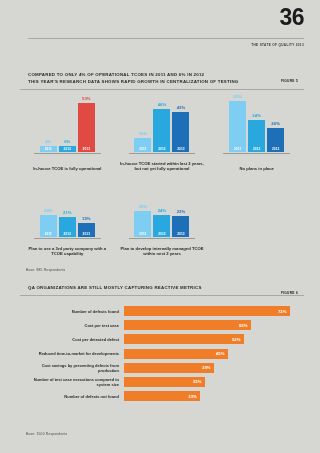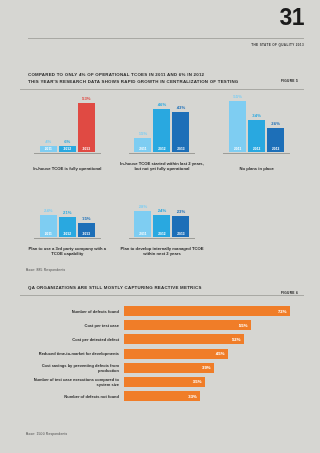--- a/index.html
+++ b/index.html
@@ -103,21 +103,21 @@
   .base-note2 {
     position: absolute; left: 26px; top: 432px;
     font-size: 3.3px; color: #4a4a4a; letter-spacing: 0.2px;
   }
 </style>
 </head>
 <body>
 
 <div class="page">
 
-  <div class="pagenum">31</div>
+  <div class="pagenum">36</div>
   <div class="hdr-rule"></div>
   <div class="hdr-sub">THE STATE OF QUALITY 2013</div>
 
   <div class="fig5">
     <div class="fig-title">
       <div>COMPARED TO ONLY 4% OF OPERATIONAL TCOES IN 2011 AND 6% IN 2012</div>
       <div>THIS YEAR'S RESEARCH DATA SHOWS RAPID GROWTH IN CENTRALIZATION OF TESTING</div>
     </div>
     <div class="fig-tag">FIGURE 5</div>
     <div class="fig-rule"></div>

